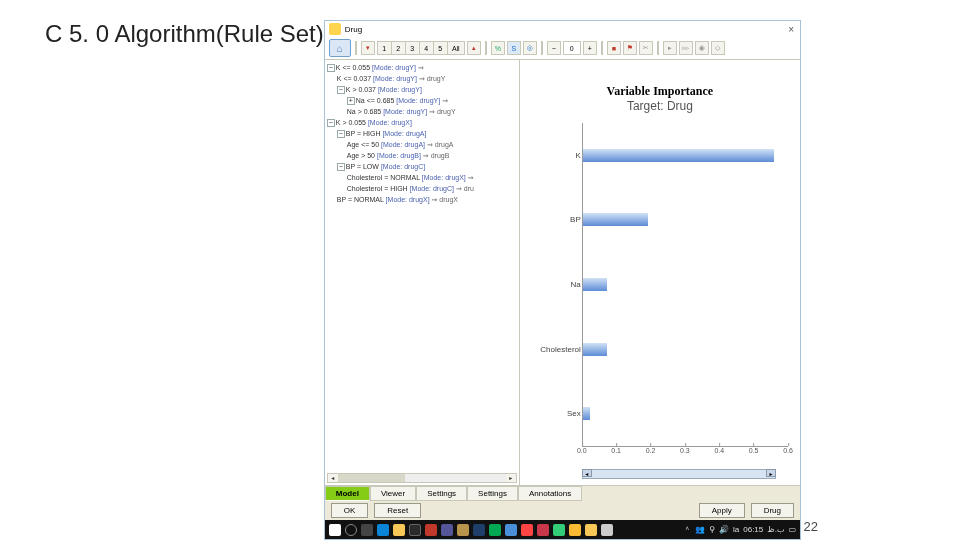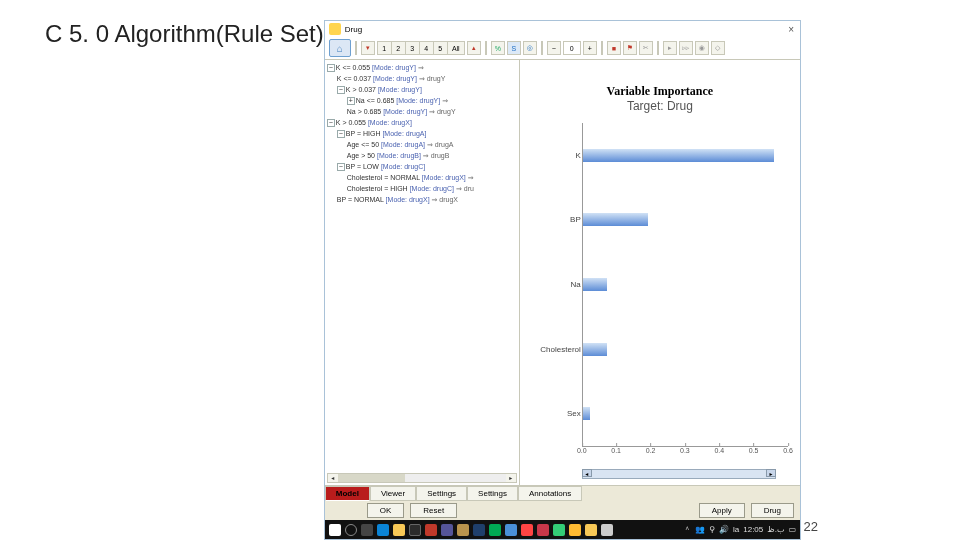--- a/index.html
+++ b/index.html
@@ -37,22 +37,22 @@
   .bar-row { display: flex; align-items: center; height: 22px; position: relative; }
   .bar-label { position: absolute; left: -50px; width: 48px; text-align: right; font-size: 8px; color: #444; }
   .bar { height: 13px; background: linear-gradient(#d0e1f5,#5c8cd6); }
   .xaxis { display: flex; margin-left: 50px; position: relative; height: 14px; }
   .xtick { position: absolute; font-size: 7px; color: #555; transform: translateX(-50%); }
   .xtick::before { content: ""; position: absolute; top: -4px; left: 50%; width: 1px; height: 3px; background: #999; }
   .hscroll { margin: 8px 12px 2px 50px; height: 10px; background: #d9e4f2; border: 1px solid #9ab; position: relative; display: flex; justify-content: space-between; }
   .hs-end { width: 10px; height: 100%; background: #c8d6ea; border: 1px solid #89a; margin: -1px; display: flex; align-items: center; justify-content: center; font-size: 6px; }
   .below-tabs { display: flex; background: #ece9d8; border-top: 1px solid #c8c8b8; }
   .btab { padding: 2px 10px; font-size: 8px; border: 1px solid #c8c8b8; background: #f4f4ec; cursor: pointer; }
-  .btab.active { background: #b91c1c; border-bottom: 1px solid #fff; font-weight: bold; }
-  .btn-row { display: flex; justify-content: space-between; padding: 2px 6px; background: #ece9d8; margin-left: 36px; }
+  .btab.active { background: #84cc16; border-bottom: 1px solid #fff; font-weight: bold; }
+  .btn-row { display: flex; justify-content: space-between; padding: 2px 6px; background: #ece9d8; }
   .btn-row .side { display: flex; gap: 6px; }
   .dlg-btn { padding: 2px 12px; font-size: 8px; background: #f4f4ec; border: 1px solid #9a9a8a; cursor: pointer; }
   .taskbar { height: 19px; background: #111; display: flex; align-items: center; padding: 0 4px; gap: 4px; color: #ddd; font-size: 8px; justify-content: space-between; }
   .tb-left, .tb-right { display: flex; align-items: center; gap: 4px; }
   .tb-ico { width: 12px; height: 12px; display: inline-block; border-radius: 2px; }
   .page-num { position: absolute; bottom: 6px; right: 28px; font-size: 13px; color: #444; }
   .tree-scroll { position: absolute; bottom: 2px; left: 2px; right: 2px; height: 10px; display: flex; background: #eee; border: 1px solid #c8c8b8; }
   .ts-btn { width: 10px; background: #f4f4ec; text-align: center; font-size: 6px; }
   .ts-track { flex: 1; position: relative; }
   .ts-thumb { position: absolute; left: 0; width: 40%; top: 0; bottom: 0; background: #d8d8c8; }
@@ -214,21 +214,21 @@
         <span class="tb-ico" style="background:#fb3"></span>
         <span class="tb-ico" style="background:#f7c857"></span>
         <span class="tb-ico" style="background:#ccc"></span>
       </div>
       <div class="tb-right">
         <span>＾</span>
         <span>👥</span>
         <span>⚲</span>
         <span>🔊</span>
         <span>la</span>
-        <span>12:05</span>
+        <span>06:15</span>
         <span>ب.ظ</span>
         <span>▭</span>
       </div>
     </div>
   </div>
 
   <div class="page-num">22</div>
 </div>
 
 </body></html>

